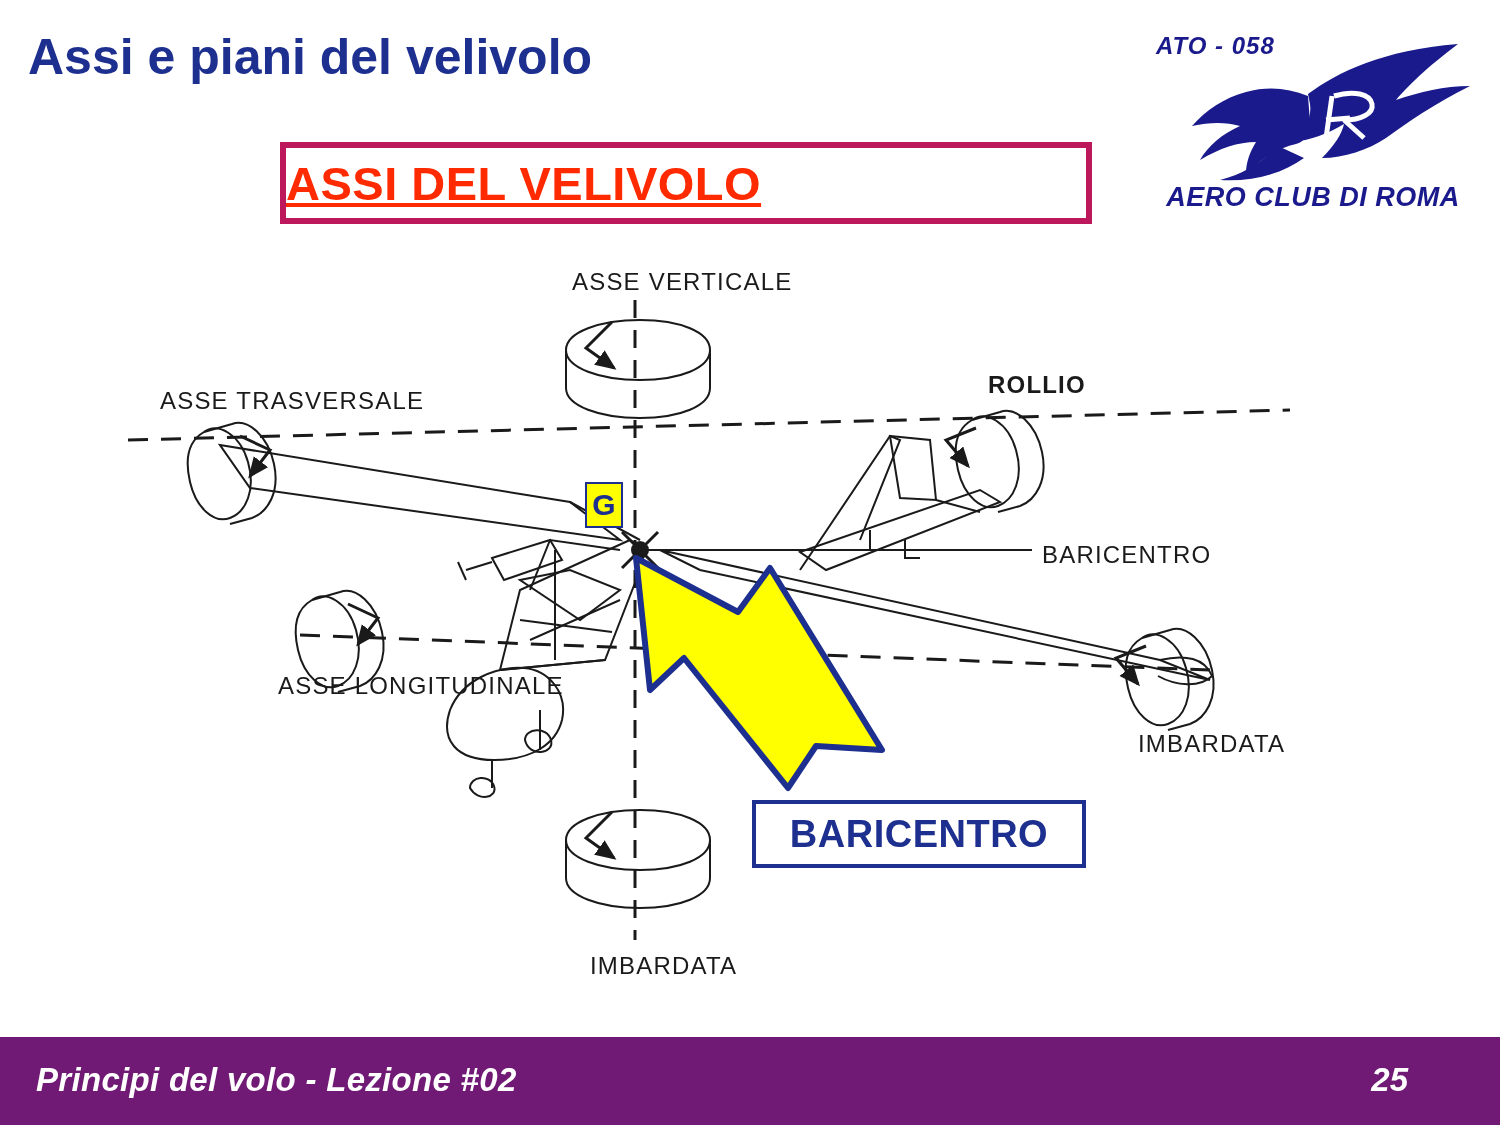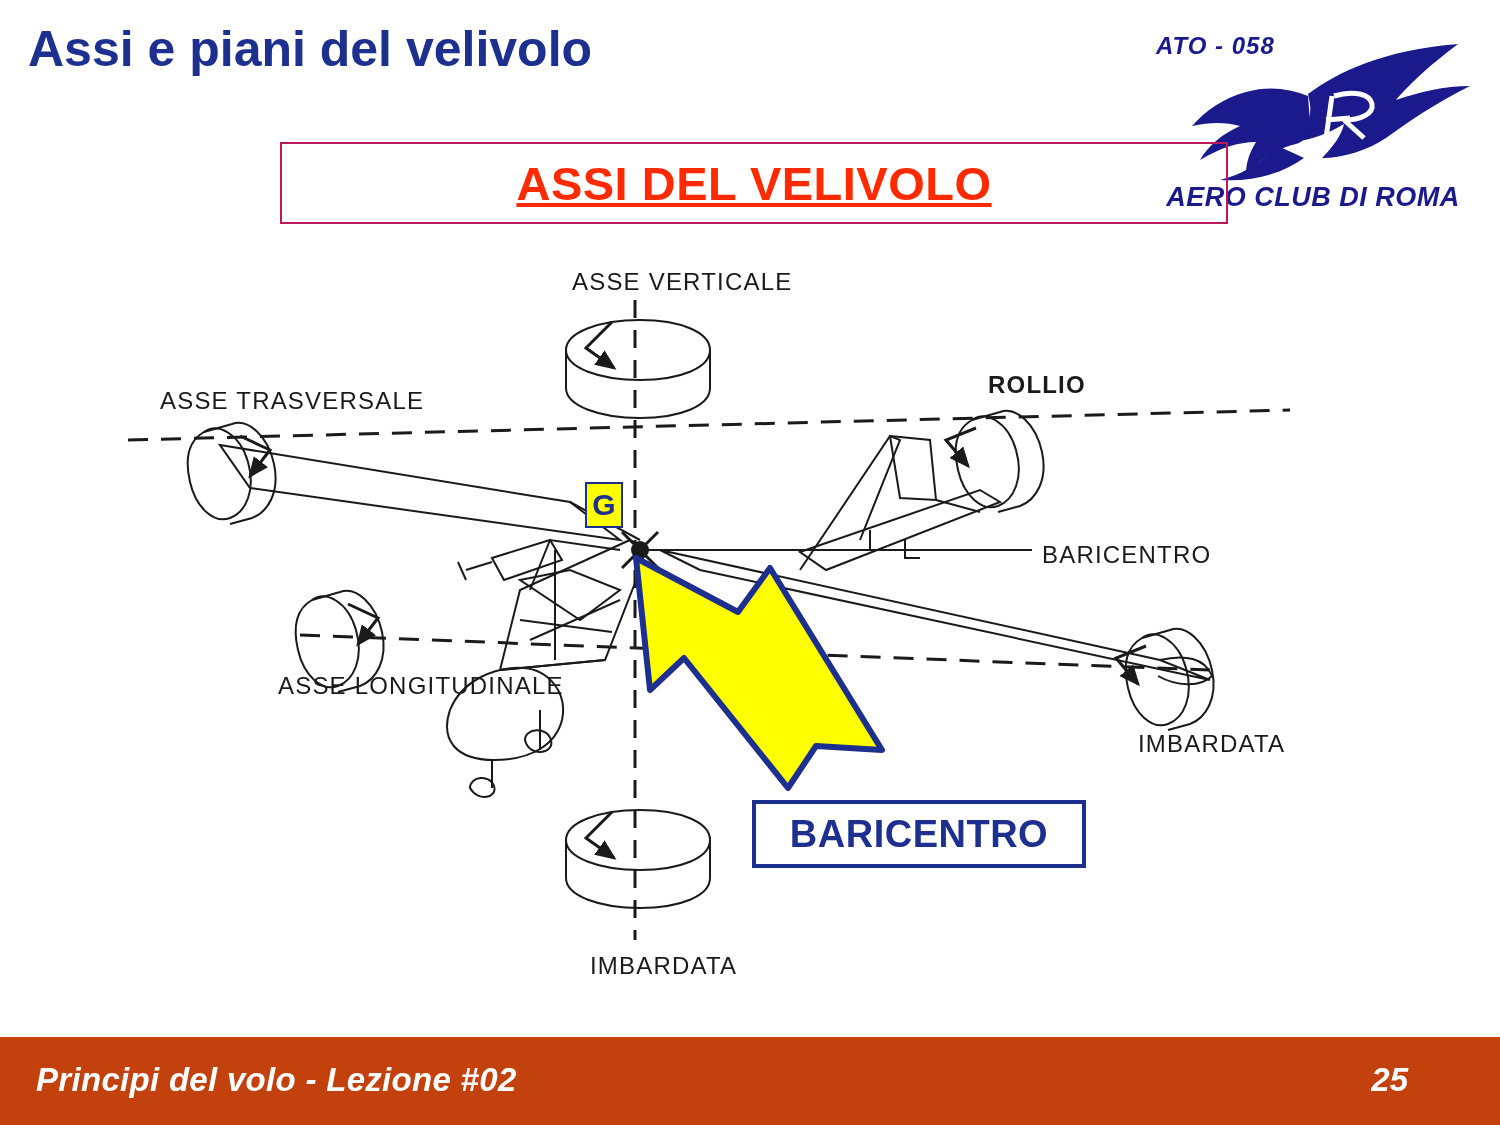--- a/index.html
+++ b/index.html
@@ -12,21 +12,21 @@
     height: 1125px;
     position: relative;
     font-family: "Liberation Sans", sans-serif;
     overflow: hidden;
   }
 
   
   #slide-title {
     position: absolute;
     left: 28px;
-    top: 20px;
+    top: 28px;
     font-size: 50px;
     font-weight: bold;
     color: #1d2f8f;
     letter-spacing: 0px;
     white-space: nowrap;
   }
 
   
   #logo-block {
     position: absolute;
@@ -63,27 +63,26 @@
     top: 28px;
     width: 320px;
     height: 140px;
   }
 
   
   #assi-box {
     position: absolute;
     left: 280px;
     top: 142px;
-    width: 948px;
+    width: 812px;
     height: 82px;
-    border: 2px solid #be185d;
+    border: 6px solid #be185d;
     box-sizing: border-box;
     display: flex;
     align-items: center;
-    justify-content: center;
   }
   #assi-box-label {
     font-size: 47px;
     font-weight: bold;
     color: #ff2a00;
     text-decoration: underline;
     letter-spacing: 0.5px;
   }
 
   
@@ -166,21 +165,21 @@
     letter-spacing: 0.5px;
   }
 
   
   #footer-bar {
     position: absolute;
     left: 0;
     bottom: 0;
     width: 1500px;
     height: 88px;
-    background: #c2410c;
+    background: #701a75;
     color: #ffffff;
   }
   #footer-left {
     position: absolute;
     left: 36px;
     top: 24px;
     font-size: 33px;
     font-weight: bold;
     font-style: italic;
     letter-spacing: 0.3px;

